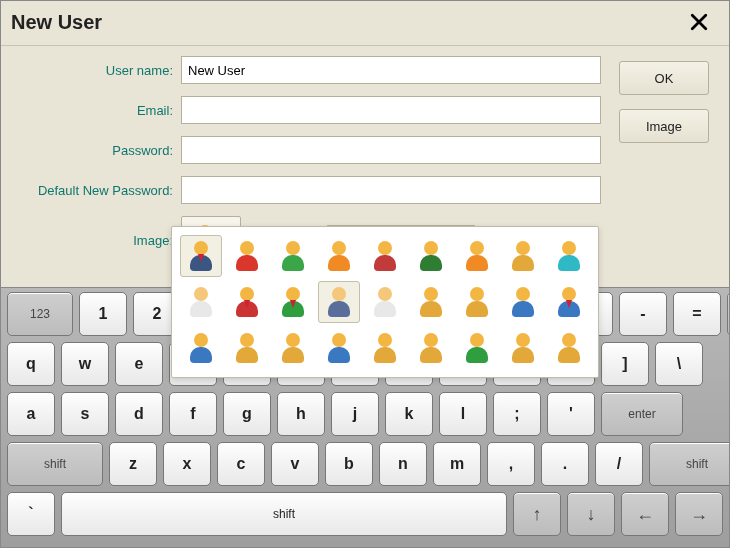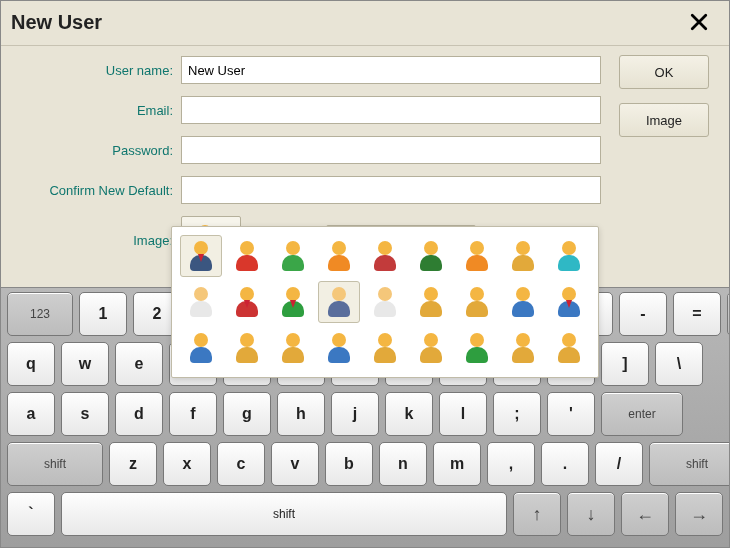--- a/index.html
+++ b/index.html
@@ -41,21 +41,21 @@
   .lang-label { margin-left: 18px; margin-right: 6px; color:#222; }
   .lang-select {
     width: 150px; height: 30px; border: 1px solid #b5b09b; background:#fff;
     display:flex; align-items:center; justify-content:center; cursor:pointer;
     position:relative; border-radius:2px;
   }
   .lang-select .dd-caret { position:absolute; right:10px; }
   .dd-caret {
     width:0;height:0;border-left:4px solid transparent;border-right:4px solid transparent;border-top:5px solid #222;
   }
-  .btn-col { position:absolute; right: 20px; top: 54px; }
+  .btn-col { position:absolute; right: 20px; top: 60px; }
   .btn {
     width: 90px; height: 34px; margin-bottom: 14px;
     background: linear-gradient(#f4f1e6,#e6e2d2);
     border: 1px solid #b5b09b; border-radius:3px;
     display:flex; align-items:center; justify-content:center; cursor:pointer;
     font-size:13px; color:#222;
   }
   
   .avatar-popup {
     position:absolute; left: 170px; top: 225px;
@@ -123,21 +123,21 @@
   </div>
   <div class="row">
     <div class="label">Email:</div>
     <input class="input" value="" style="">
   </div>
   <div class="row">
     <div class="label">Password:</div>
     <input class="input" type="password" value="" style="">
   </div>
   <div class="row">
-    <div class="label">Confirm New Default:</div>
+    <div class="label">Default New Password:</div>
     <input class="input" type="password" value="" style="">
   </div>
   <div class="row img-row">
     <div class="label">Image:</div>
     <div class="img-btn">
       <span class="person-icon">
         <span class="head" style="background:#f4b642"></span>
         <span class="body" style="background:#3b5680"></span>
         <span class="tie"></span>
       </span>

